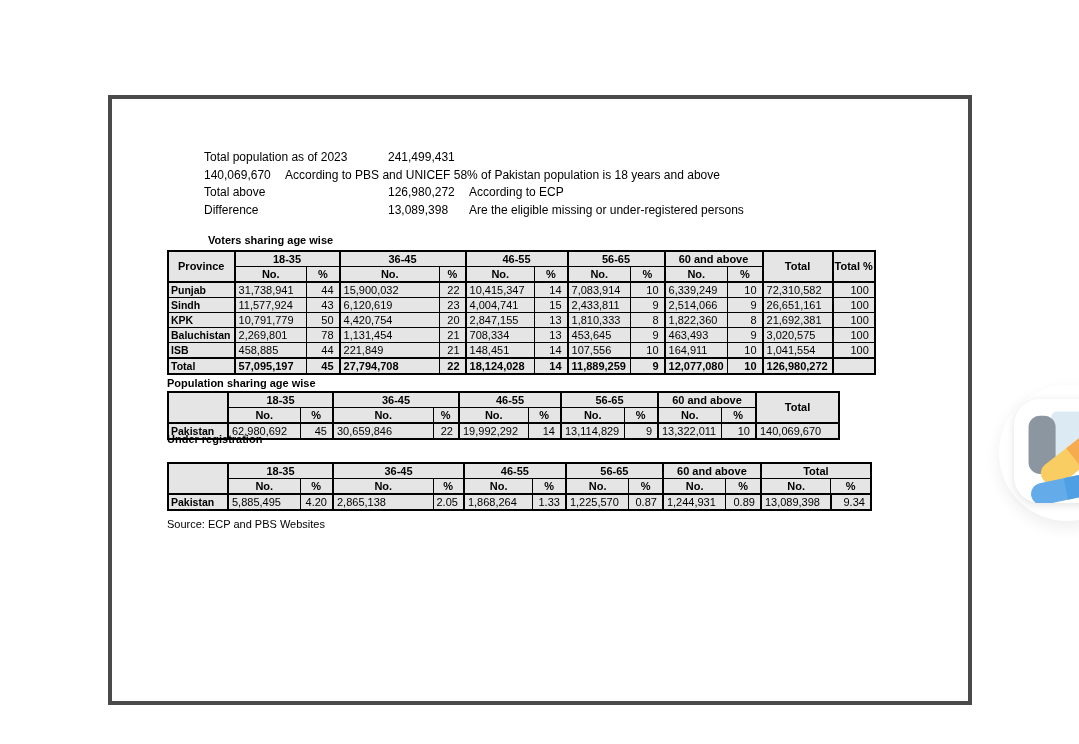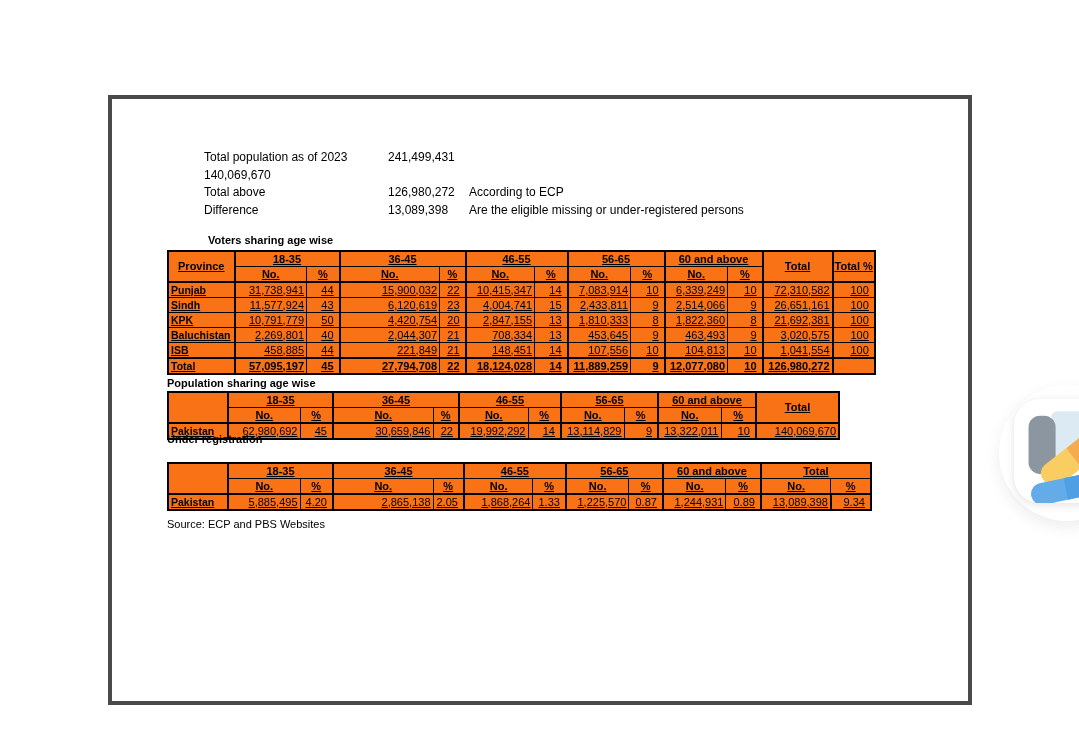--- a/index.html
+++ b/index.html
@@ -19,28 +19,28 @@
   .info-note{margin-left:11px;}
 
   
   .tbl-title{position:absolute;left:55px;font-size:11px;font-weight:700;white-space:nowrap;}
   #title-voters{top:135px;margin-left:41px;}
   #title-population{top:278px;}
   #title-under{top:334px;}
 
   
   table{position:absolute;left:55px;border-collapse:collapse;table-layout:fixed;
-        font-size:11px;background:#f97316;border:2px solid #000;text-decoration:underline;}
+        font-size:11px;background:#e5e5e5;border:2px solid #000;}
   #tbl-voters{top:151px;}
   #tbl-population{top:292px;}
   #tbl-under{top:363px;}
   th,td{border:1px solid #000;height:14px;padding:0 3px;overflow:hidden;
         white-space:nowrap;vertical-align:middle;line-height:1;}
   th{font-weight:700;text-align:center;padding:0 1px;}
-  td.n{text-align:right;padding-right:2px;}
+  td.n{padding-right:2px;}
   td.p{text-align:right;padding-right:5px;}
   td.name{font-weight:700;text-align:left;padding-left:2px;font-size:10.5px;}
   .grp{border-left:2px solid #000;}
   tr.sub th{border-bottom:2px solid #000;}
   th.thickb{border-bottom:2px solid #000;}
   tr.total td{font-weight:700;border-top:2px solid #000;}
 
   .source-note{position:absolute;left:55px;top:419px;font-size:11px;white-space:nowrap;}
 
   
@@ -57,20 +57,21 @@
   <div class="page-frame">
 
     <div class="info-block">
       <div class="info-row">
         <span class="info-label">Total population as of 2023</span>
         <span class="info-value">241,499,431</span>
         <span class="info-note"></span>
       </div>
       <div class="info-row">
         <span class="info-value">140,069,670</span>
+        <span class="info-note">According to PBS and UNICEF 58% of Pakistan population is 18 years and above</span>
       </div>
       <div class="info-row">
         <span class="info-label">Total above</span>
         <span class="info-value">126,980,272</span>
         <span class="info-note">According to ECP</span>
       </div>
       <div class="info-row">
         <span class="info-label">Difference</span>
         <span class="info-value">13,089,398</span>
         <span class="info-note">Are the eligible missing or under-registered persons</span>
@@ -161,43 +162,43 @@
           <td class="n grp">1,810,333</td>
           <td class="p">8</td>
           <td class="n grp">1,822,360</td>
           <td class="p">8</td>
           <td class="n grp">21,692,381</td>
           <td class="p grp">100</td>
         </tr>
         <tr>
           <td class="name">Baluchistan</td>
           <td class="n grp">2,269,801</td>
-          <td class="p">40</td>
-          <td class="n grp">2,044,307</td>
+          <td class="p">78</td>
+          <td class="n grp">1,131,454</td>
           <td class="p">21</td>
           <td class="n grp">708,334</td>
           <td class="p">13</td>
           <td class="n grp">453,645</td>
           <td class="p">9</td>
           <td class="n grp">463,493</td>
           <td class="p">9</td>
           <td class="n grp">3,020,575</td>
           <td class="p grp">100</td>
         </tr>
         <tr>
           <td class="name">ISB</td>
           <td class="n grp">458,885</td>
           <td class="p">44</td>
           <td class="n grp">221,849</td>
           <td class="p">21</td>
           <td class="n grp">148,451</td>
           <td class="p">14</td>
           <td class="n grp">107,556</td>
           <td class="p">10</td>
-          <td class="n grp">104,813</td>
+          <td class="n grp">164,911</td>
           <td class="p">10</td>
           <td class="n grp">1,041,554</td>
           <td class="p grp">100</td>
         </tr>
         <tr class="total">
           <td class="name">Total</td>
           <td class="n grp">57,095,197</td>
           <td class="p">45</td>
           <td class="n grp">27,794,708</td>
           <td class="p">22</td>

